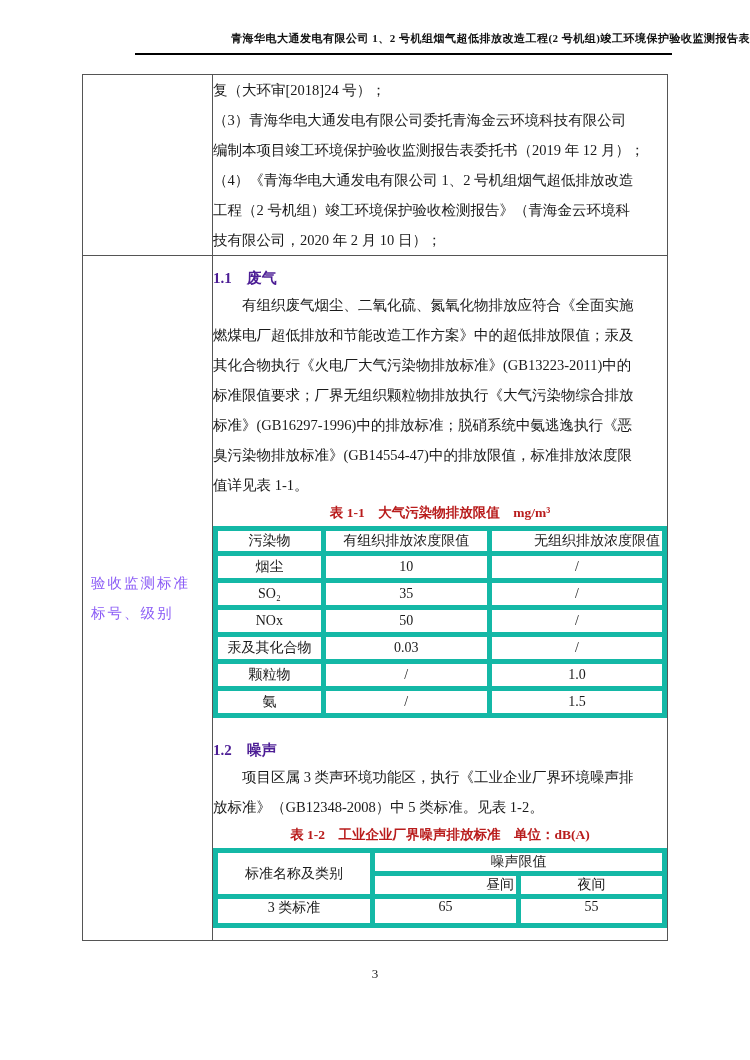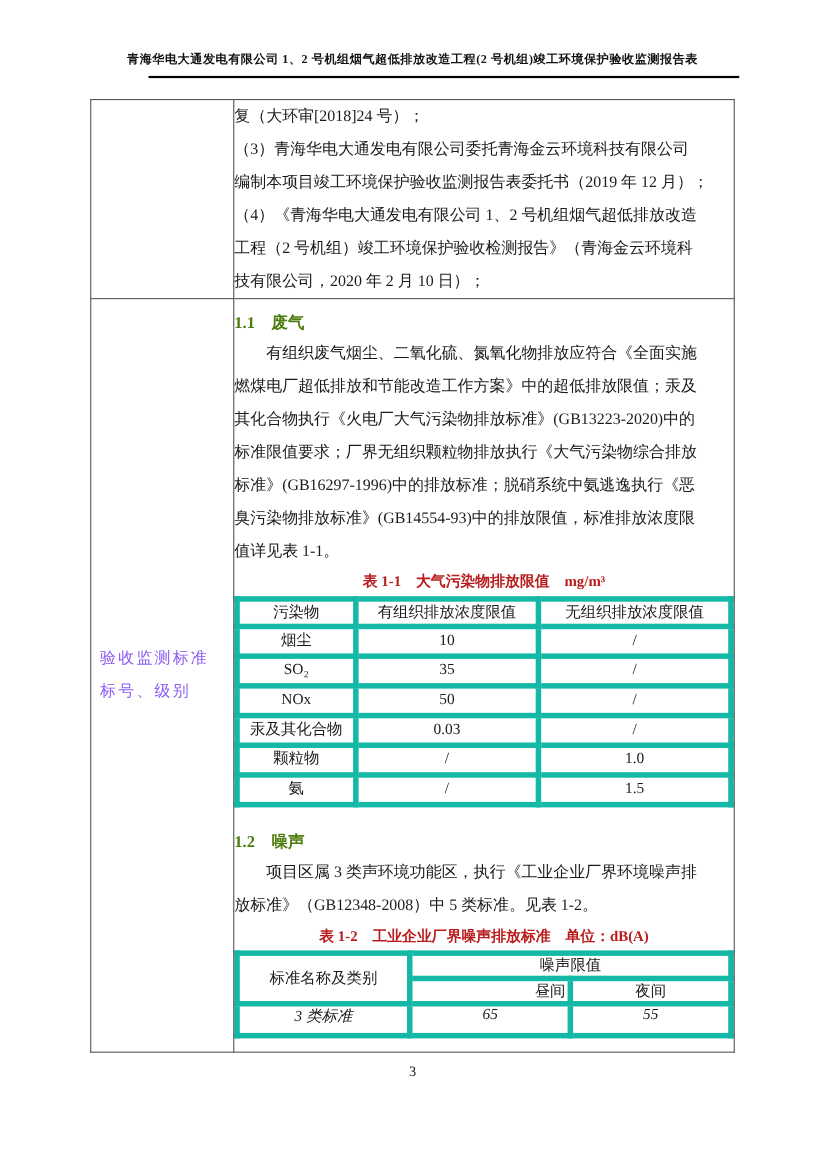--- a/index.html
+++ b/index.html
@@ -4,21 +4,21 @@
 <style>
   * { margin: 0; padding: 0; box-sizing: border-box; }
   html, body { background: #ffffff; }
   body {
     width: 750px; height: 1060px;
     font-family: "Liberation Serif", "DejaVu Serif", serif;
     color: #000;
     position: relative;
     overflow: hidden;
   }
-  .doc-header { padding-top: 46px; text-align: center; }
+  .doc-header { padding-top: 30px; text-align: right; }
   .doc-title {
     font-size: 11px;
     font-weight: bold;
     letter-spacing: 0.5px;
     line-height: 16px;
     color: #111;
   }
   .doc-rule {
     height: 0;
     border-top: 2px solid #000;
@@ -54,21 +54,21 @@
     white-space: nowrap;
     color: #1a1a1a;
   }
   .indent { text-indent: 2em; }
   .section-heading {
     font-weight: bold;
     font-size: 15px;
     padding-top: 10px;
     line-height: 24px;
     white-space: pre;
-    color: #4d7c0f;
+    color: #4c1d95;
   }
   .inner-caption {
     font-weight: bold;
     font-size: 13.5px;
     text-align: center;
     line-height: 20px;
     margin-top: 3px;
     white-space: pre;
     color: #b91c1c;
   }
@@ -83,23 +83,23 @@
   }
   table.inner td, table.inner th {
     border: 5px solid #14b8a6;
     font-weight: normal;
     padding: 0 2px;
   }
   table.t1 th { height: 25px; }
   table.t1 td { height: 22px; line-height: 22px; }
   table.t1 .c1 { width: 24%; }
   table.t1 .c2 { width: 37%; }
-  table.t1 .c3 { width: 39%; }
+  table.t1 .c3 { width: 39%; text-align: right; }
   table.t2 th { height: 23px; }
-  table.t2 td.data { height: 29px; font-style: italic; }
+  table.t2 td.data { height: 29px; }
   table.t2 .c1 { width: 35%; }
   table.t2 .c2 { width: 32.5%; text-align: right; }
   table.t2 .c3 { width: 32.5%; }
   .noise-block { margin-top: 10px; }
   .page-number {
     position: absolute;
     top: 966px;
     left: 0;
     width: 100%;
     text-align: center;
@@ -131,24 +131,24 @@
   <tr>
     <td class="label-cell centered" style="height:685px;">
       <div class="row-label">验收监测标准标号、级别</div>
     </td>
     <td class="content-cell">
 
       <div class="section-heading">1.1　废气</div>
       <div>
         <div class="textline indent">有组织废气烟尘、二氧化硫、氮氧化物排放应符合《全面实施</div>
         <div class="textline">燃煤电厂超低排放和节能改造工作方案》中的超低排放限值；汞及</div>
-        <div class="textline">其化合物执行《火电厂大气污染物排放标准》(GB13223-2020)中的</div>
+        <div class="textline">其化合物执行《火电厂大气污染物排放标准》(GB13223-2011)中的</div>
         <div class="textline">标准限值要求；厂界无组织颗粒物排放执行《大气污染物综合排放</div>
         <div class="textline">标准》(GB16297-1996)中的排放标准；脱硝系统中氨逃逸执行《恶</div>
-        <div class="textline">臭污染物排放标准》(GB14554-93)中的排放限值，标准排放浓度限</div>
+        <div class="textline">臭污染物排放标准》(GB14554-47)中的排放限值，标准排放浓度限</div>
         <div class="textline">值详见表 1-1。</div>
       </div>
 
       <div class="inner-caption">表 1-1　大气污染物排放限值　mg/m³</div>
       <table class="inner t1">
         <tbody>
               <tr>
           <th class="c1">污染物</th>
           <th class="c2">有组织排放浓度限值</th>
           <th class="c3">无组织排放浓度限值</th>

